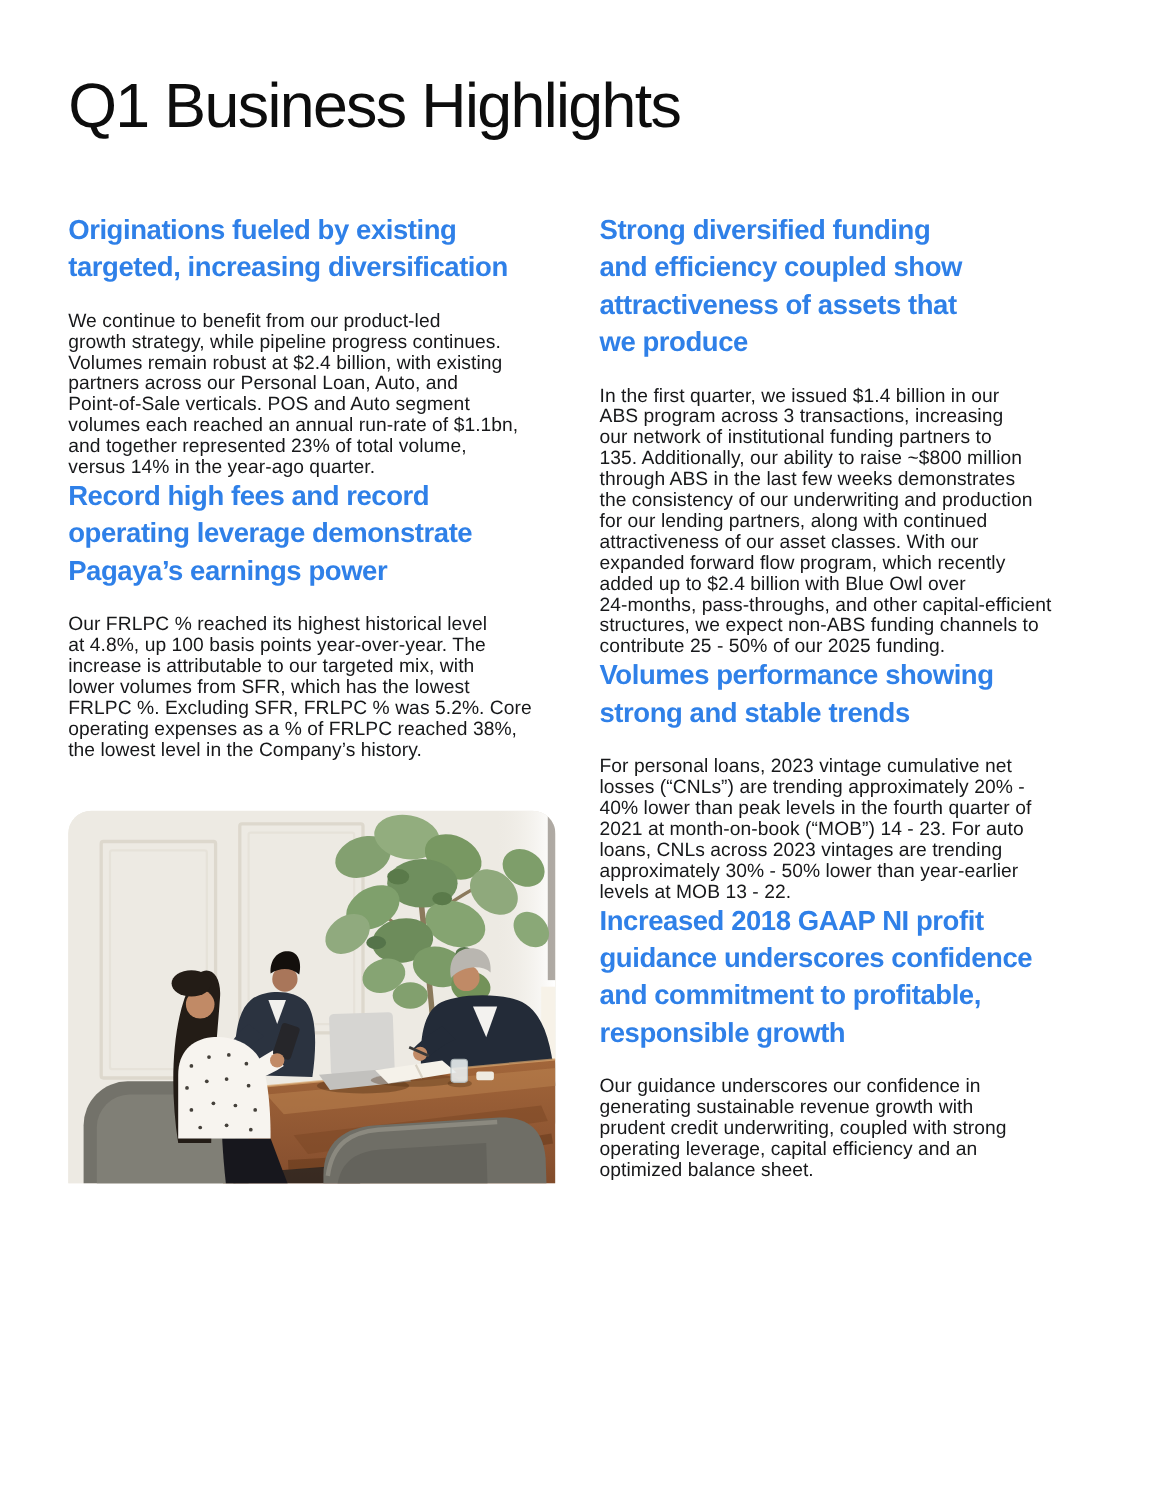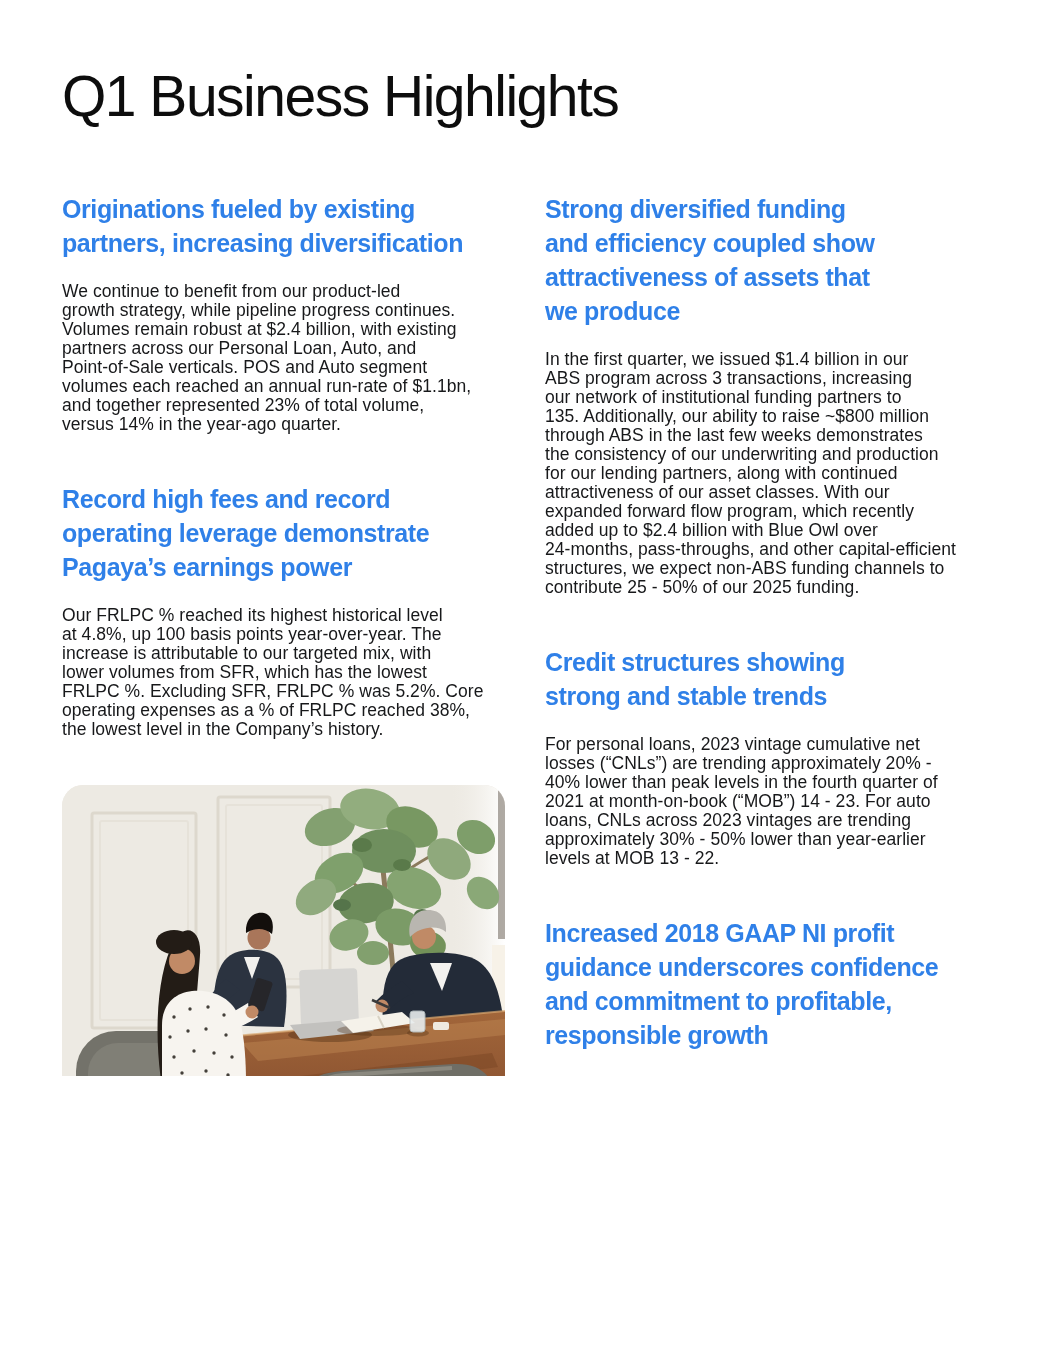--- a/index.html
+++ b/index.html
@@ -15,21 +15,21 @@
   .page-title {
     position:absolute; left:62px; top:64px;
     font-size:57px; line-height:64px;
     font-weight:500; letter-spacing:-1.5px;
     color:#0d0d0d;
     white-space:pre-line;
   }
   .col { position:absolute; top:192px; width:468px; }
   .col-left  { left:62px;  }
   .col-right { left:545px; }
-  .section + .section { margin-top:48px; }
+  .section + .section { }
   .section-heading {
     font-size:25px; line-height:34px;
     font-weight:600; letter-spacing:-0.4px;
     color:#2f80e8;
     white-space:pre-line;
     margin:0 0 22px 0;
   }
   .section-body {
     font-size:17.5px; line-height:19px;
     font-weight:400; letter-spacing:0.05px;
@@ -53,21 +53,21 @@
 </head>
 <body>
 
 <div class="page">
 
   <h1 class="page-title">Q1 Business Highlights</h1>
 
   <div class="col col-left">
     <div class="section">
       <h2 class="section-heading">Originations fueled by existing
-partners, increasing diversification</h2>
+targeted, increasing diversification</h2>
       <p class="section-body">We continue to benefit from our product-led
 growth strategy, while pipeline progress continues.
 Volumes remain robust at $2.4 billion, with existing
 partners across our Personal Loan, Auto, and
 Point-of-Sale verticals. POS and Auto segment
 volumes each reached an annual run-rate of $1.1bn,
 and together represented 23% of total volume,
 versus 14% in the year-ago quarter.</p>
     </div>
     <div class="section">
@@ -253,33 +253,38 @@
 the consistency of our underwriting and production
 for our lending partners, along with continued
 attractiveness of our asset classes. With our
 expanded forward flow program, which recently
 added up to $2.4 billion with Blue Owl over
 24-months, pass-throughs, and other capital-efficient
 structures, we expect non-ABS funding channels to
 contribute 25 - 50% of our 2025 funding.</p>
     </div>
     <div class="section">
-      <h2 class="section-heading">Credit structures showing
+      <h2 class="section-heading">Volumes performance showing
 strong and stable trends</h2>
       <p class="section-body">For personal loans, 2023 vintage cumulative net
 losses (“CNLs”)  are trending approximately 20% -
 40% lower than peak levels in the fourth quarter of
 2021 at month-on-book (“MOB”) 14 - 23. For auto
 loans, CNLs across 2023 vintages are trending
 approximately 30% - 50% lower than year-earlier
 levels at MOB 13 - 22.</p>
     </div>
     <div class="section">
       <h2 class="section-heading">Increased 2018 GAAP NI profit
 guidance underscores confidence
 and commitment to profitable,
 responsible growth</h2>
+      <p class="section-body">Our guidance underscores our confidence in
+generating sustainable revenue growth with
+prudent credit underwriting, coupled with strong
+operating leverage, capital efficiency and an
+optimized balance sheet.</p>
     </div>
   </div>
 
   <div class="page-number">3</div>
 
 </div>
 
 </body></html>

